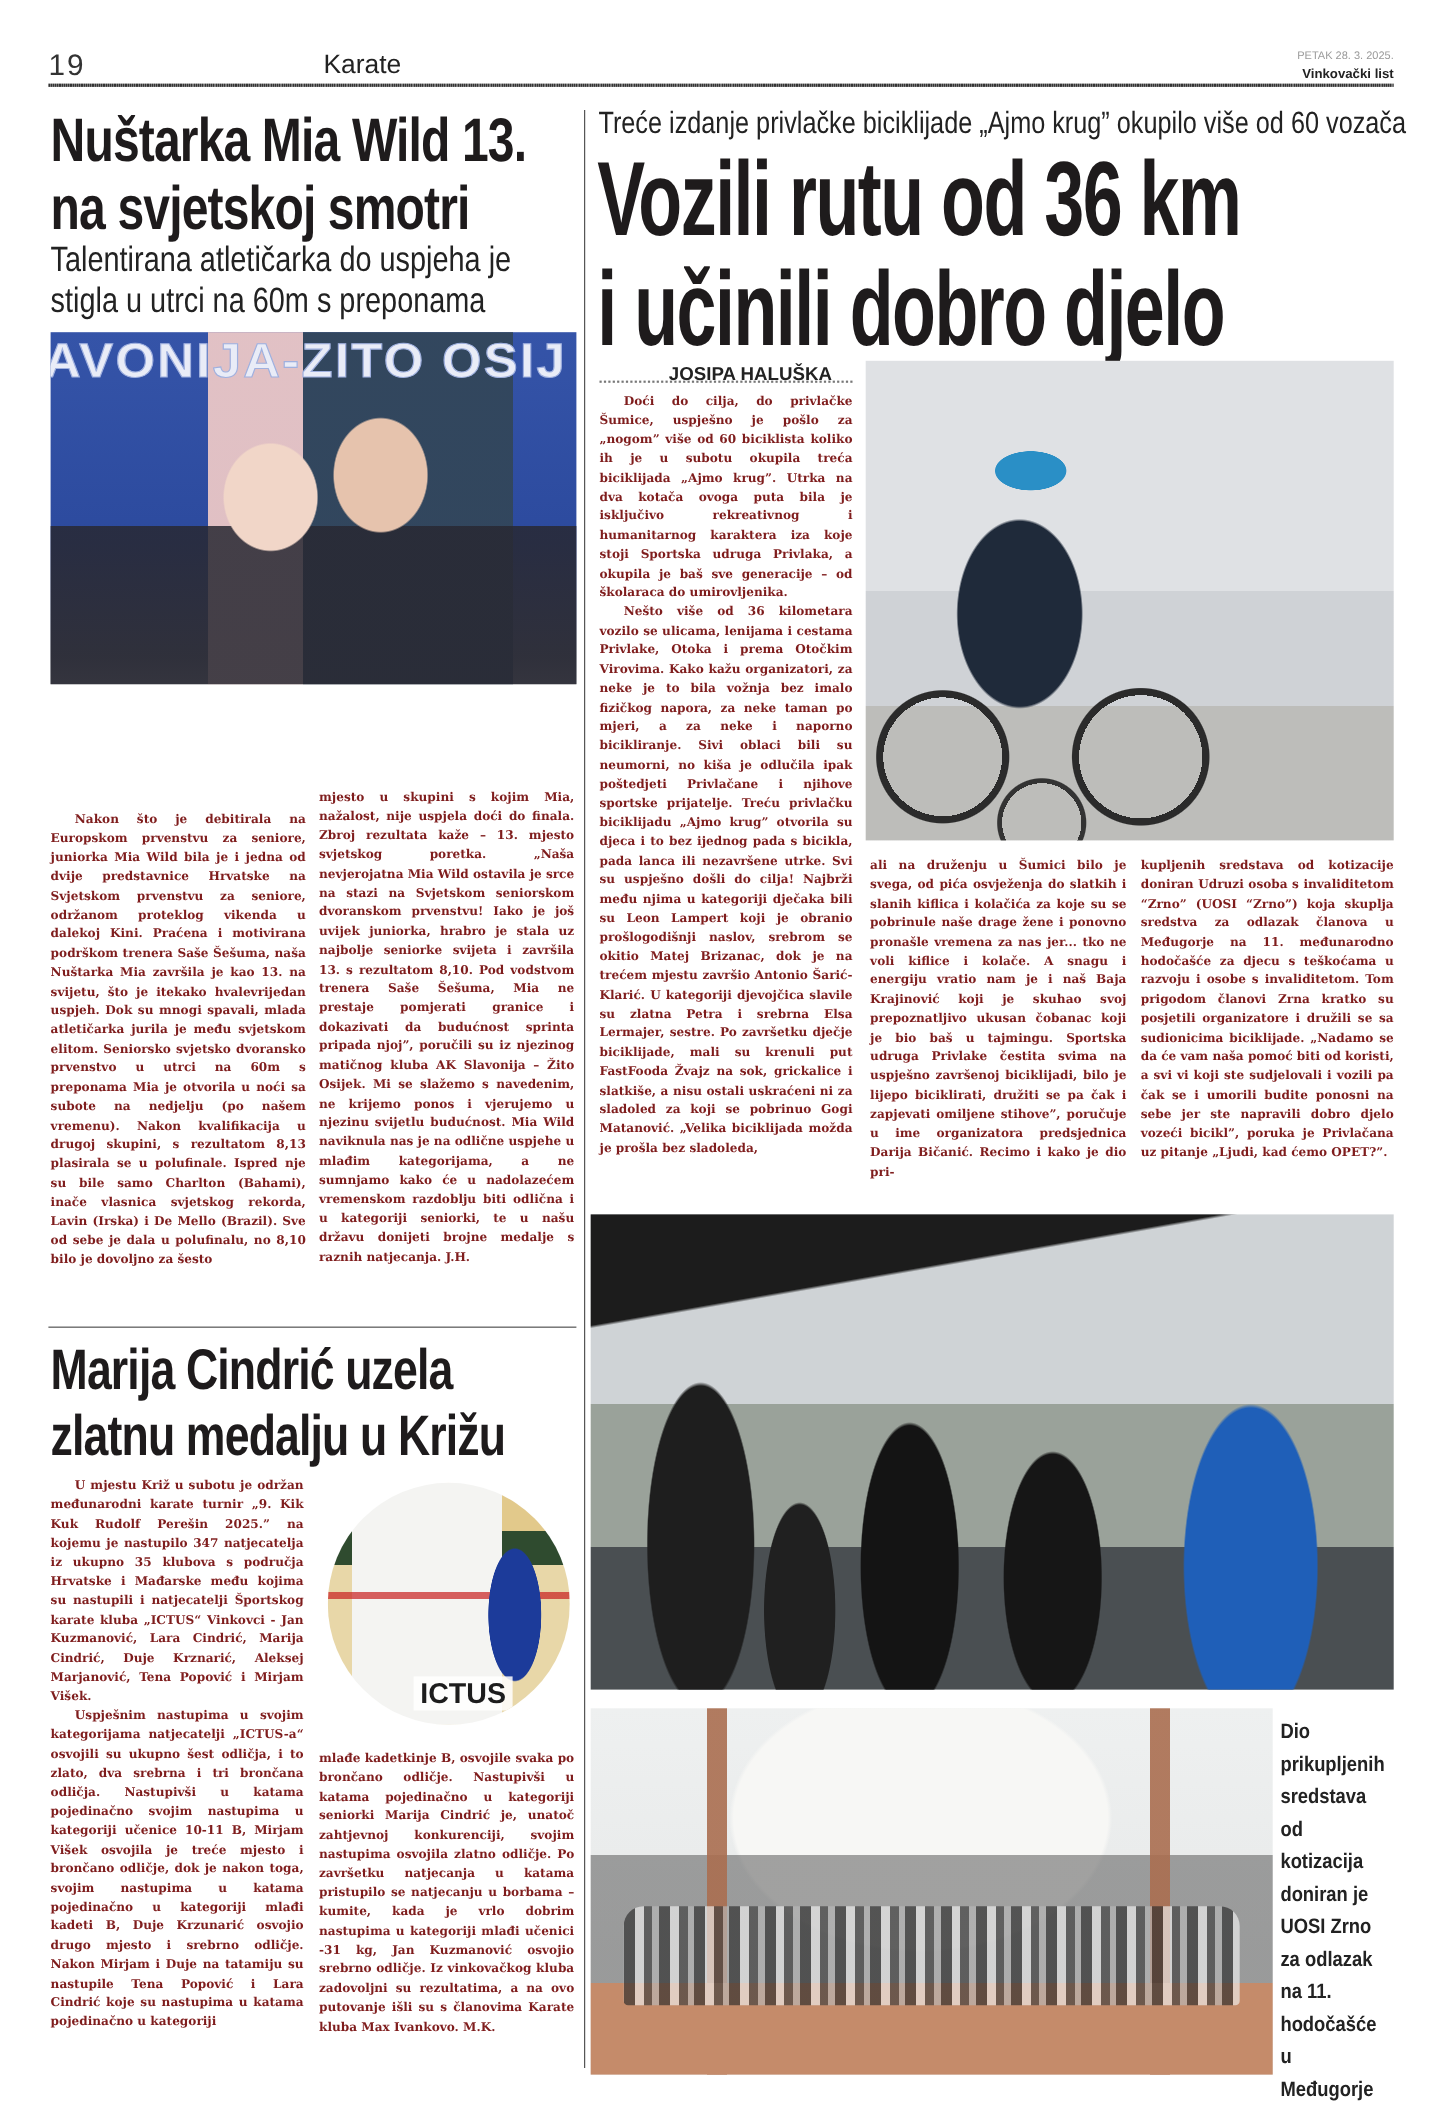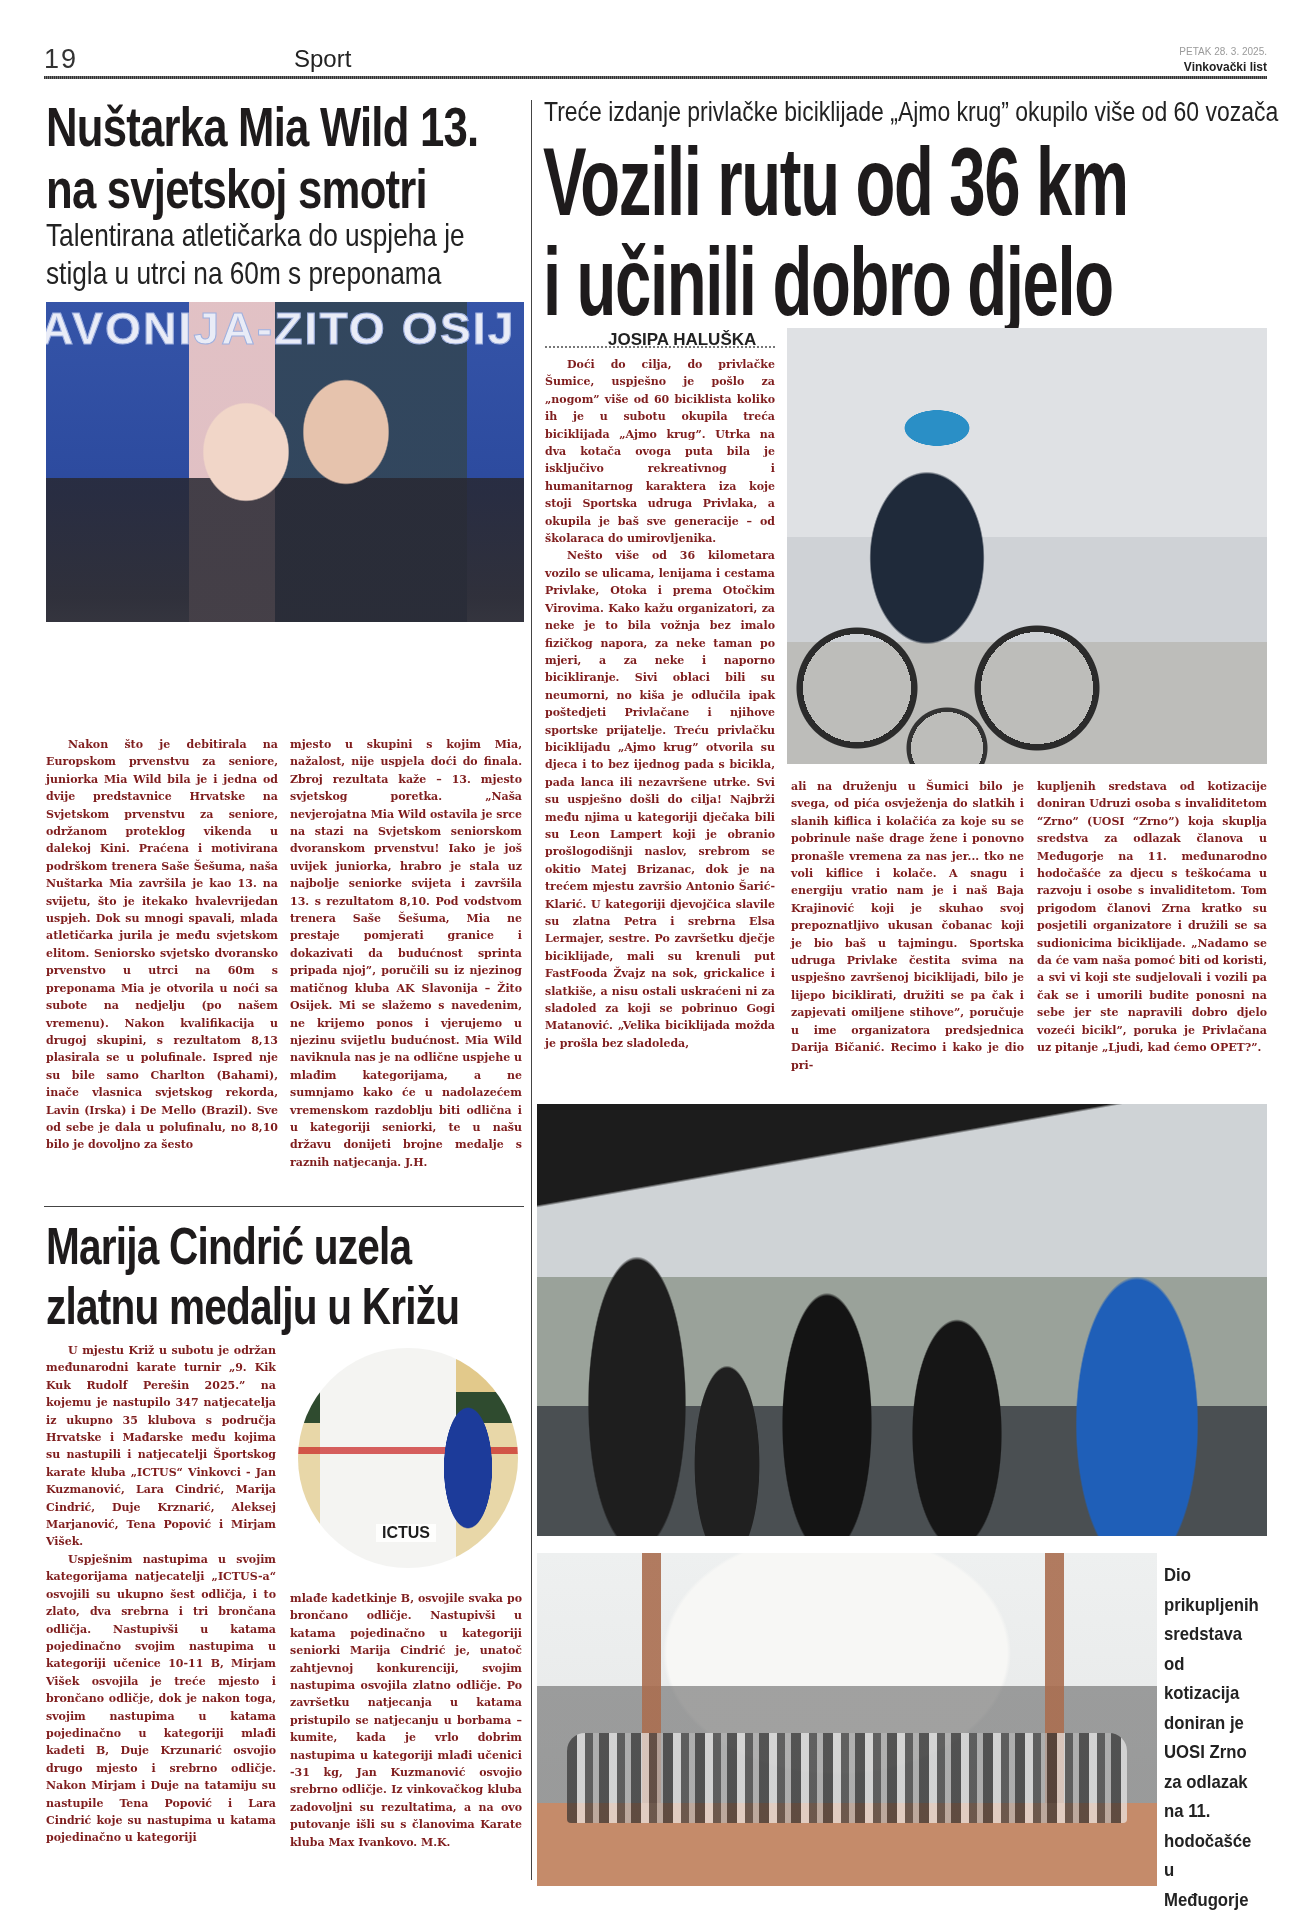--- a/index.html
+++ b/index.html
@@ -75,30 +75,30 @@
       linear-gradient(180deg, #eef0f0 0%, #e4e6e6 100%); }
   .church-people { position: absolute; left: 30px; top: 180px; width: 560px; height: 90px;
     background: repeating-linear-gradient(90deg, #2a2a2a 0 10px, #f0f0f0 10px 18px, #3d3d3d 18px 26px, #b8b8b8 26px 32px); opacity: 0.65; border-radius: 18px 18px 4px 4px; }
 
   .photo-karate { left: 298px; top: 1348px; width: 220px; height: 220px; border-radius: 50%;
     background:
       radial-gradient(ellipse 28px 70px at 170px 120px, #1c3b9a 0 85%, transparent 87%),
       linear-gradient(180deg, transparent 0 45%, rgba(200,30,30,0.7) 45% 48%, transparent 48%),
       linear-gradient(90deg, transparent 0 10%, #f4f4f2 10% 72%, transparent 72%),
       linear-gradient(180deg, #e2c98b 0 20%, #2f4b2f 20% 34%, #e8d7a8 34% 100%); }
-  .ictus-logo { position: absolute; left: 78px; top: 176px; font-family: "Liberation Sans", sans-serif; font-weight: bold; font-size: 16px; color: #1d1d1d; background: rgba(255,255,255,0.85); padding: 0 6px; }
+  .ictus-logo { position: absolute; left: 78px; top: 176px; font-family: "Liberation Sans", sans-serif; font-weight: bold; font-size: 26px; color: #1d1d1d; background: rgba(255,255,255,0.85); padding: 0 6px; }
 
   
   .photo-caption { left: 1164px; top: 1560px; width: 110px; font-family: "Liberation Sans", sans-serif; font-weight: bold; font-size: 19px; line-height: 29.5px; color: #222; transform: scaleX(0.88); transform-origin: left top; }
 </style>
 </head>
 <body>
 
 <div class="abs page-num">19</div>
-<div class="abs section">Sport</div>
+<div class="abs section">Karate</div>
 <div class="abs date">PETAK 28. 3. 2025.</div>
 <div class="abs paper">Vinkovački list</div>
 <div class="abs header-rule"></div>
 
 <div class="abs col-divider"></div>
 <div class="abs mid-rule"></div>
 
 <div>
   <div class="abs h-condensed h1-left">
     <div>Nuštarka Mia Wild 13.</div>
@@ -107,21 +107,21 @@
   <div class="abs sub-left">
     <div>Talentirana atletičarka do uspjeha je</div>
     <div>stigla u utrci na 60m s preponama</div>
   </div>
   <div class="abs photo photo-mia" title="Mia Wild with coach Saša Šešum holding medal">
     <div class="mia-banner">AVONIJA-ZITO OSIJ</div>
   </div>
   <div class="abs col" style="left:46px; top:736px; width:232px;">
     <p>Nakon što je debitirala na Europskom prvenstvu za seniore, juniorka Mia Wild bila je i jedna od dvije predstavnice Hrvatske na Svjetskom prvenstvu za seniore, održanom proteklog vikenda u dalekoj Kini. Praćena i motivirana podrškom trenera Saše Šešuma, naša Nuštarka Mia završila je kao 13. na svijetu, što je itekako hvalevrijedan uspjeh. Dok su mnogi spavali, mlada atletičarka jurila je među svjetskom elitom. Seniorsko svjetsko dvoransko prvenstvo u utrci na 60m s preponama Mia je otvorila u noći sa subote na nedjelju (po našem vremenu). Nakon kvalifikacija u drugoj skupini, s rezultatom 8,13 plasirala se u polufinale. Ispred nje su bile samo Charlton (Bahami), inače vlasnica svjetskog rekorda, Lavin (Irska) i De Mello (Brazil). Sve od sebe je dala u polufinalu, no 8,10 bilo je dovoljno za šesto</p>
   </div>
-  <div class="abs col" style="left:290px; top:736px; width:232px;">
+  <div class="abs col" style="left:290px; top:716px; width:232px;">
     <p class="noindent">mjesto u skupini s kojim Mia, nažalost, nije uspjela doći do finala. Zbroj rezultata kaže – 13. mjesto svjetskog poretka. „Naša nevjerojatna Mia Wild ostavila je srce na stazi na Svjetskom seniorskom dvoranskom prvenstvu! Iako je još uvijek juniorka, hrabro je stala uz najbolje seniorke svijeta i završila 13. s rezultatom 8,10. Pod vodstvom trenera Saše Šešuma, Mia ne prestaje pomjerati granice i dokazivati da budućnost sprinta pripada njoj”, poručili su iz njezinog matičnog kluba AK Slavonija – Žito Osijek. Mi se slažemo s navedenim, ne krijemo ponos i vjerujemo u njezinu svijetlu budućnost. Mia Wild naviknula nas je na odlične uspjehe u mlađim kategorijama, a ne sumnjamo kako će u nadolazećem vremenskom razdoblju biti odlična i u kategoriji seniorki, te u našu državu donijeti brojne medalje s raznih natjecanja. J.H.</p>
   </div>
 </div>
 
 <div>
   <div class="abs h-condensed h2-left">
     <div>Marija Cindrić uzela</div>
     <div>zlatnu medalju u Križu</div>
   </div>
   <div class="abs col" style="left:46px; top:1342px; width:230px;">

